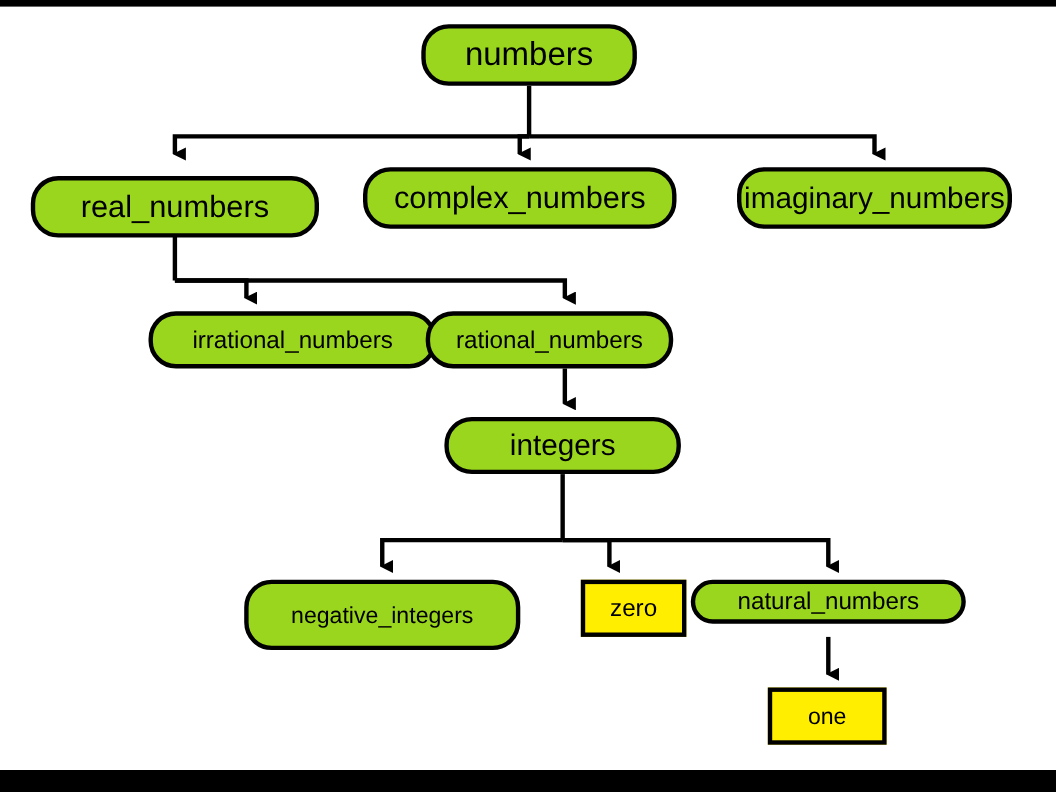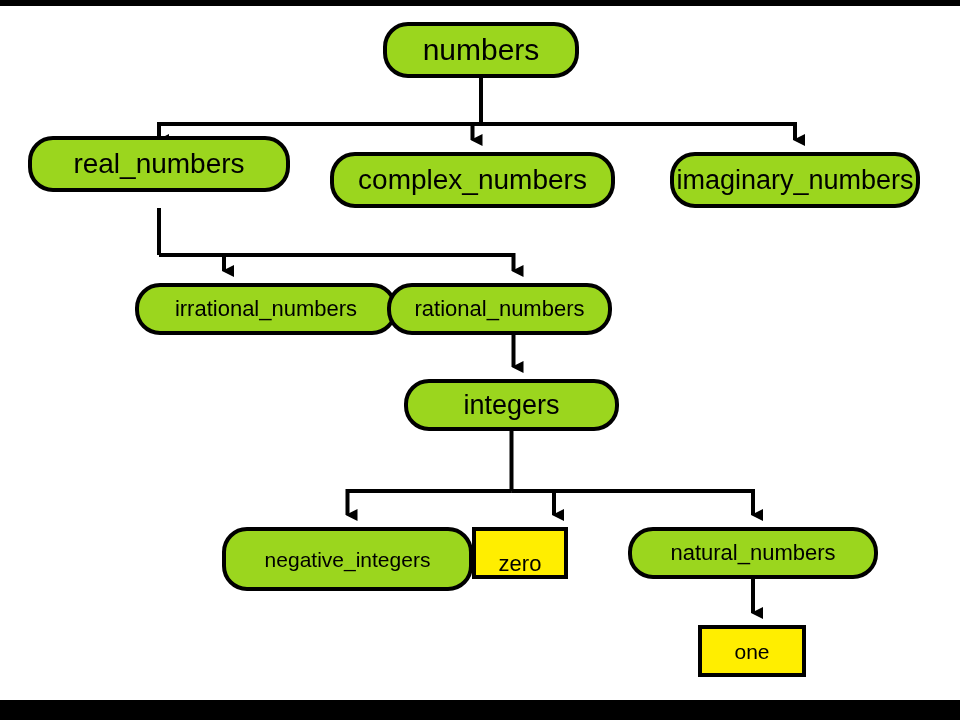--- a/index.html
+++ b/index.html
@@ -81,45 +81,45 @@
         <path d="M 511.5 491 L 554 491 L 554 515" marker-end="url(#arrow)"></path>
         <path d="M 511.5 491 L 753 491 L 753 515" marker-end="url(#arrow)"></path>
         <path d="M 753 579 L 753 613" marker-end="url(#arrow)"></path>
       </g>
   </svg>
 
   <div id="node-layer">
       <div class="node green" style="left: 383px; top: 22px; width: 196px; height: 56px;">
         <span class="node-label" style="font-size: 30px;">numbers</span>
       </div>
-      <div class="node green" style="left: 28px; top: 136px; width: 262px; height: 56px;">
+      <div class="node green" style="left: 28px; top: 160px; width: 262px; height: 56px;">
         <span class="node-label" style="font-size: 28px;">real_numbers</span>
       </div>
       <div class="node green" style="left: 330px; top: 152px; width: 285px; height: 56px;">
         <span class="node-label" style="font-size: 28px;">complex_numbers</span>
       </div>
       <div class="node green" style="left: 670px; top: 152px; width: 250px; height: 56px;">
         <span class="node-label" style="font-size: 27px;">imaginary_numbers</span>
       </div>
       <div class="node green" style="left: 93px; top: 283px; width: 262px; height: 52px; margin-left: 42px;">
         <span class="node-label" style="font-size: 22px;">irrational_numbers</span>
       </div>
       <div class="node green" style="left: 387px; top: 283px; width: 225px; height: 52px;">
         <span class="node-label" style="font-size: 22px;">rational_numbers</span>
       </div>
       <div class="node green" style="left: 404px; top: 379px; width: 215px; height: 52px;">
         <span class="node-label" style="font-size: 27px;">integers</span>
       </div>
       <div class="node green" style="left: 222px; top: 527px; width: 251px; height: 64px;">
         <span class="node-label" style="font-size: 21px;">negative_integers</span>
       </div>
-      <div class="node yellow" style="left: 472px; top: 527px; width: 96px; height: 52px; align-items: flex-end;">
+      <div class="node yellow" style="left: 528px; top: 527px; width: 96px; height: 52px;">
         <span class="node-label" style="font-size: 22px;">zero</span>
       </div>
-      <div class="node green" style="left: 628px; top: 527px; width: 250px; height: 52px;">
+      <div class="node green" style="left: 628px; top: 527px; width: 250px; height: 40px;">
         <span class="node-label" style="font-size: 22px;">natural_numbers</span>
       </div>
       <div class="node yellow" style="left: 698px; top: 625px; width: 108px; height: 52px;">
         <span class="node-label" style="font-size: 21px;">one</span>
       </div>
     </div>
 
 </div>
 
 </body></html>

